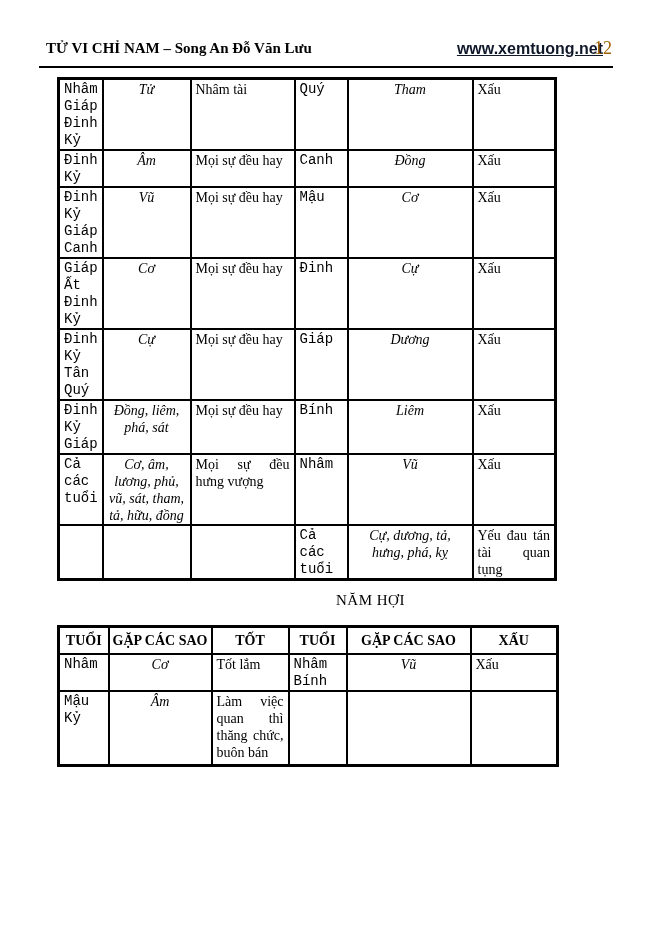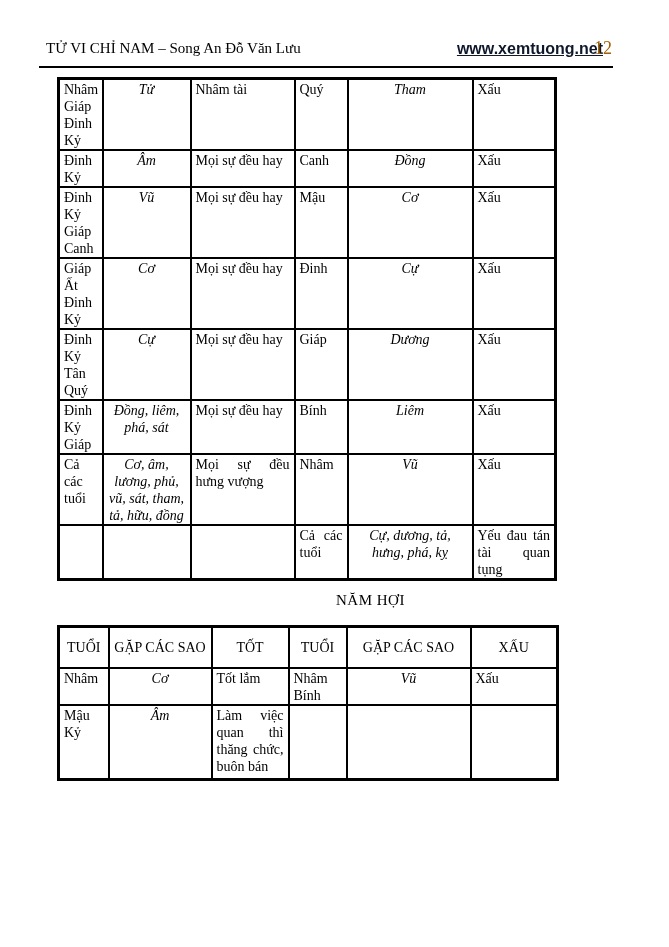--- a/index.html
+++ b/index.html
@@ -1,32 +1,32 @@
 <!DOCTYPE html>
 <html><head>
 <meta charset="utf-8">
 <style>
   html,body{margin:0;padding:0;background:#ffffff;}
   body{width:669px;height:947px;font-family:"Liberation Serif", serif;color:#000;}
   .page{position:relative;width:669px;height:947px;background:#fff;overflow:hidden;}
 
-  .header-title{position:absolute;left:46px;top:40px;font-size:15px;white-space:nowrap;}
+  .header-title{position:absolute;left:46px;top:40px;font-size:15px;white-space:nowrap;font-weight:bold;}
   .header-right{position:absolute;top:38px;right:57px;white-space:nowrap;}
   .site-link{font-family:"Liberation Sans", sans-serif;font-weight:bold;font-size:16px;
              color:#0f172a;text-decoration:underline;}
   .page-num{font-size:18px;margin-left:-9px;color:#a16207;}
   .header-rule{position:absolute;left:39px;top:66px;width:574px;height:2px;background:#000;}
 
   table{border-collapse:collapse;table-layout:fixed;position:absolute;border:3px solid #000;}
   #t1{left:57px;top:77px;width:497px;}
   #t2{left:57px;top:625px;width:499px;}
   td,th{border:2px solid #000;vertical-align:top;font-size:14px;line-height:17px;
         padding:1px 4px 0 4px;overflow:hidden;}
-  th{font-weight:normal;text-align:center;vertical-align:middle;padding:12px 2px;line-height:15px;}
-  .c0,.c3{text-align:justify;}
+  th{font-weight:bold;text-align:center;vertical-align:middle;padding:5px 2px;line-height:15px;}
+  .c0,.c3{text-align:justify;font-family:Liberation Mono, monospace;}
   .star{font-style:italic;text-align:center;}
   .good{text-align:justify;}
   .bad{text-align:justify;}
 
   .section-title{position:absolute;left:0;top:592px;width:669px;text-align:center;
                  font-size:15px;letter-spacing:.5px;padding-left:36px;}
 </style>
 </head>
 <body>
 

